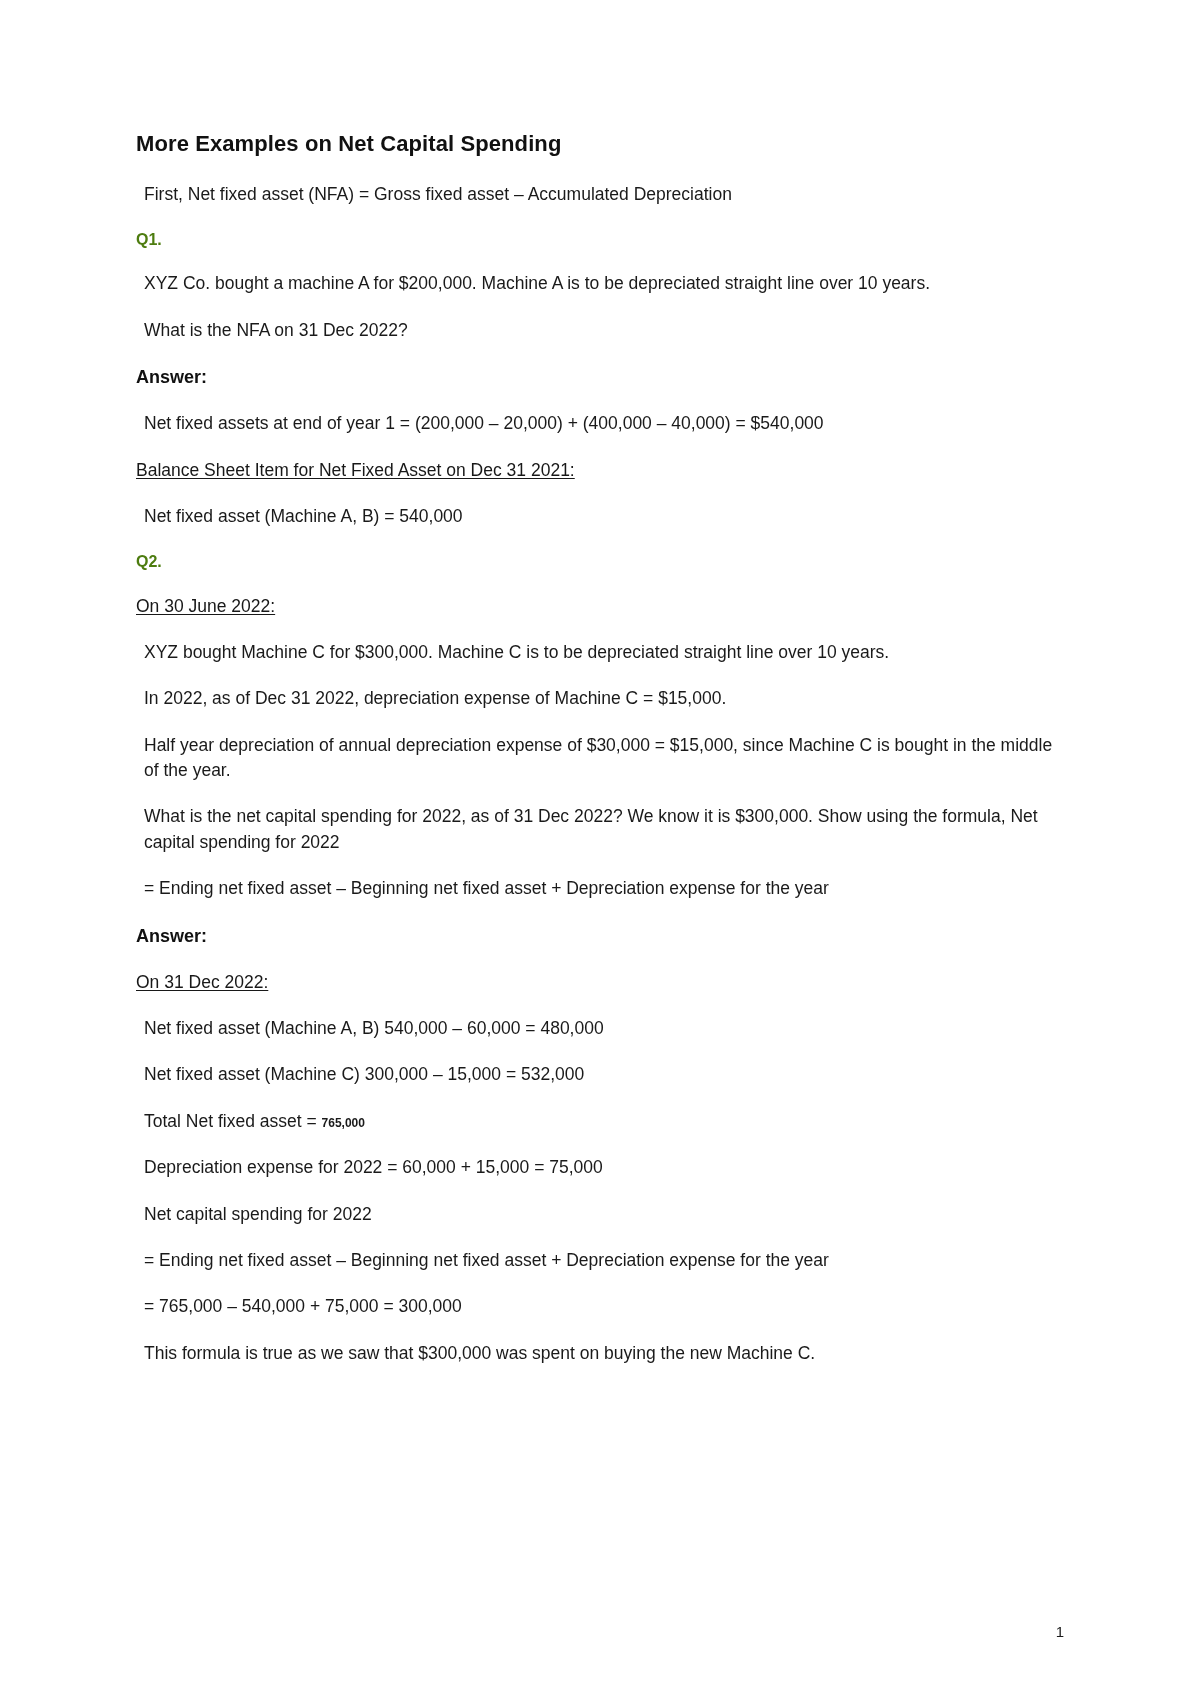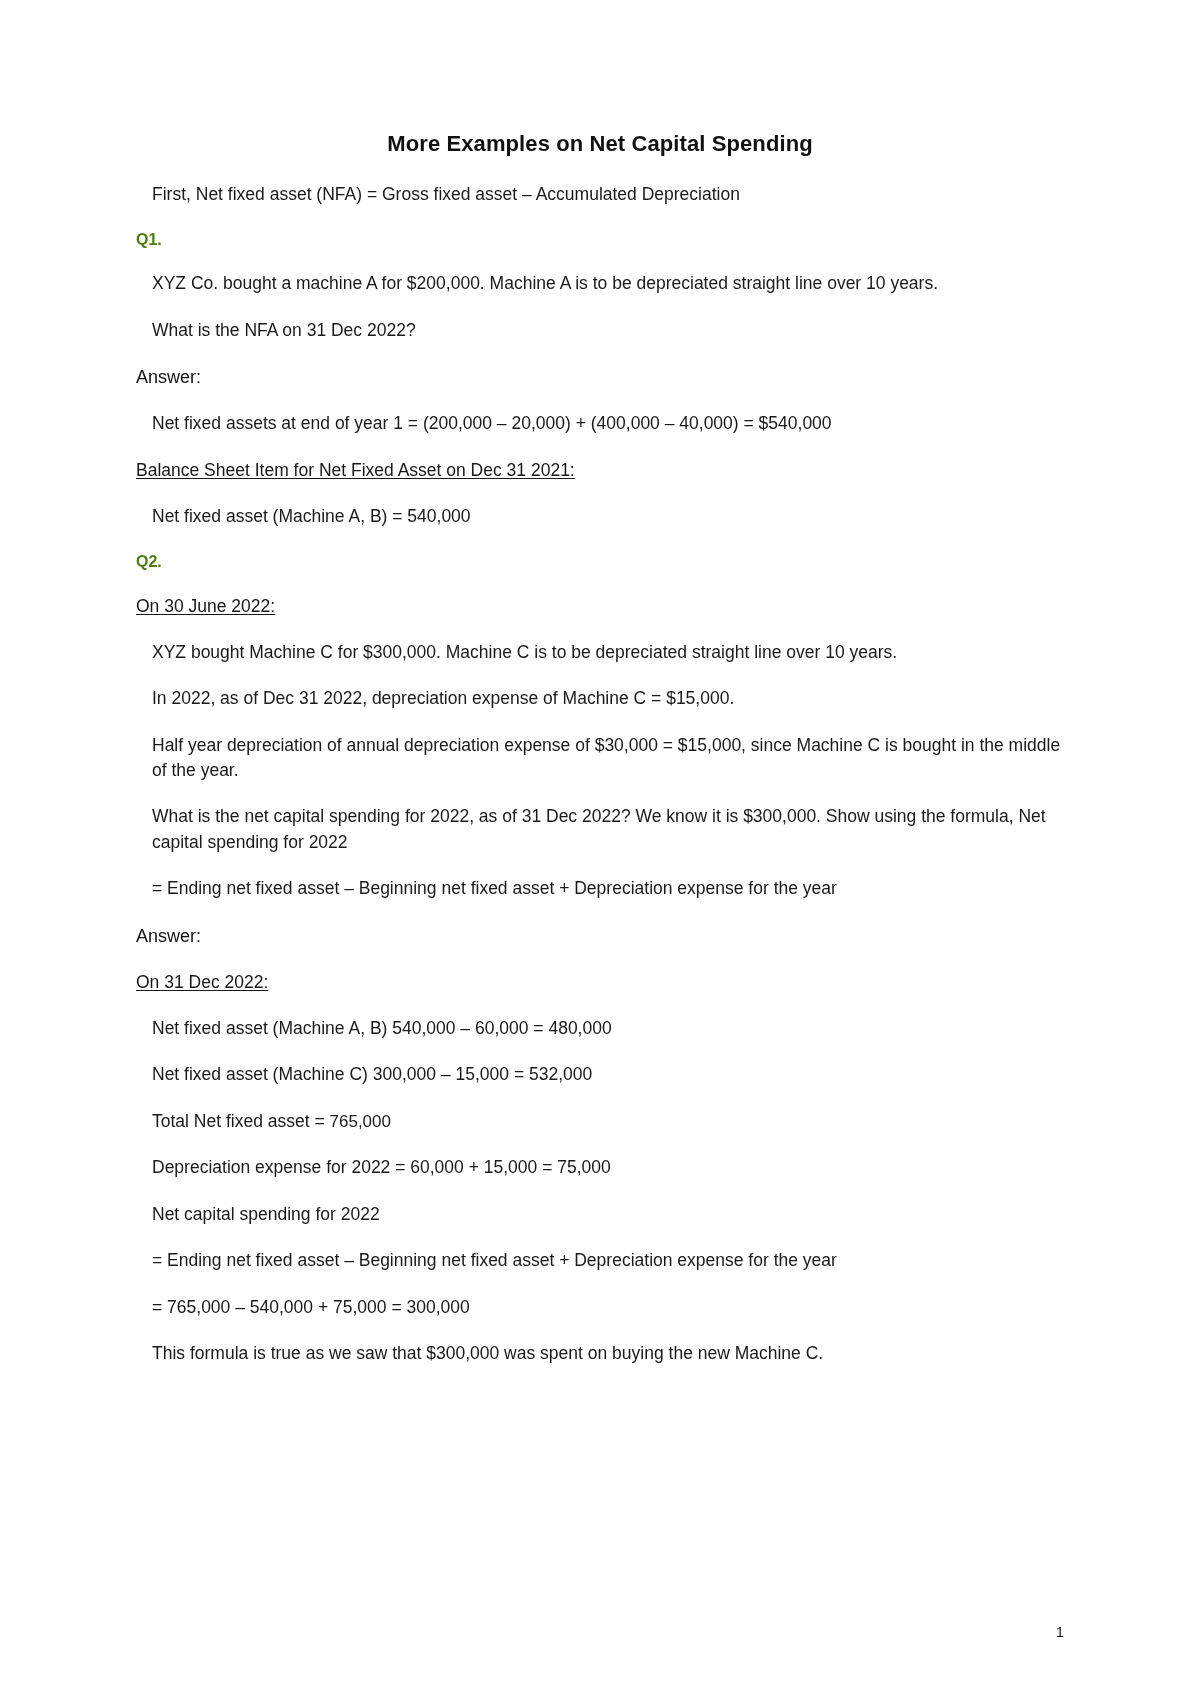--- a/index.html
+++ b/index.html
@@ -23,46 +23,45 @@
     color: #181818;
     font-size: 17.5px;
     line-height: 1.45;
   }
   h1.title {
     font-size: 22px;
     font-weight: bold;
     margin: 0 0 22px 0;
     letter-spacing: 0.1px;
     color: #111111;
-    text-align: center;
   }
   p.para {
-    margin: 0 0 21px 16px;
+    margin: 0 0 21px 8px;
     color: #1a1a1a;
   }
   p.qhead {
     margin: 0 0 20px 0;
     font-size: 16px;
     font-weight: bold;
     color: #4d7c0f;
   }
   p.answer {
     margin: 0 0 21px 0;
-    font-weight: normal;
+    font-weight: bold;
     font-size: 18px;
     color: #111111;
   }
   p.underline {
     margin: 0 0 21px 0;
     text-decoration: underline;
     text-underline-offset: 2px;
   }
   .bold-num {
-    font-weight: normal;
-    font-size: 17px;
+    font-weight: bold;
+    font-size: 12px;
   }
   .pagenum {
     position: absolute;
     right: 136px;
     bottom: 56px;
     font-family: "Liberation Sans", sans-serif;
     font-size: 15px;
     color: #1a1a1a;
   }
 </style>

